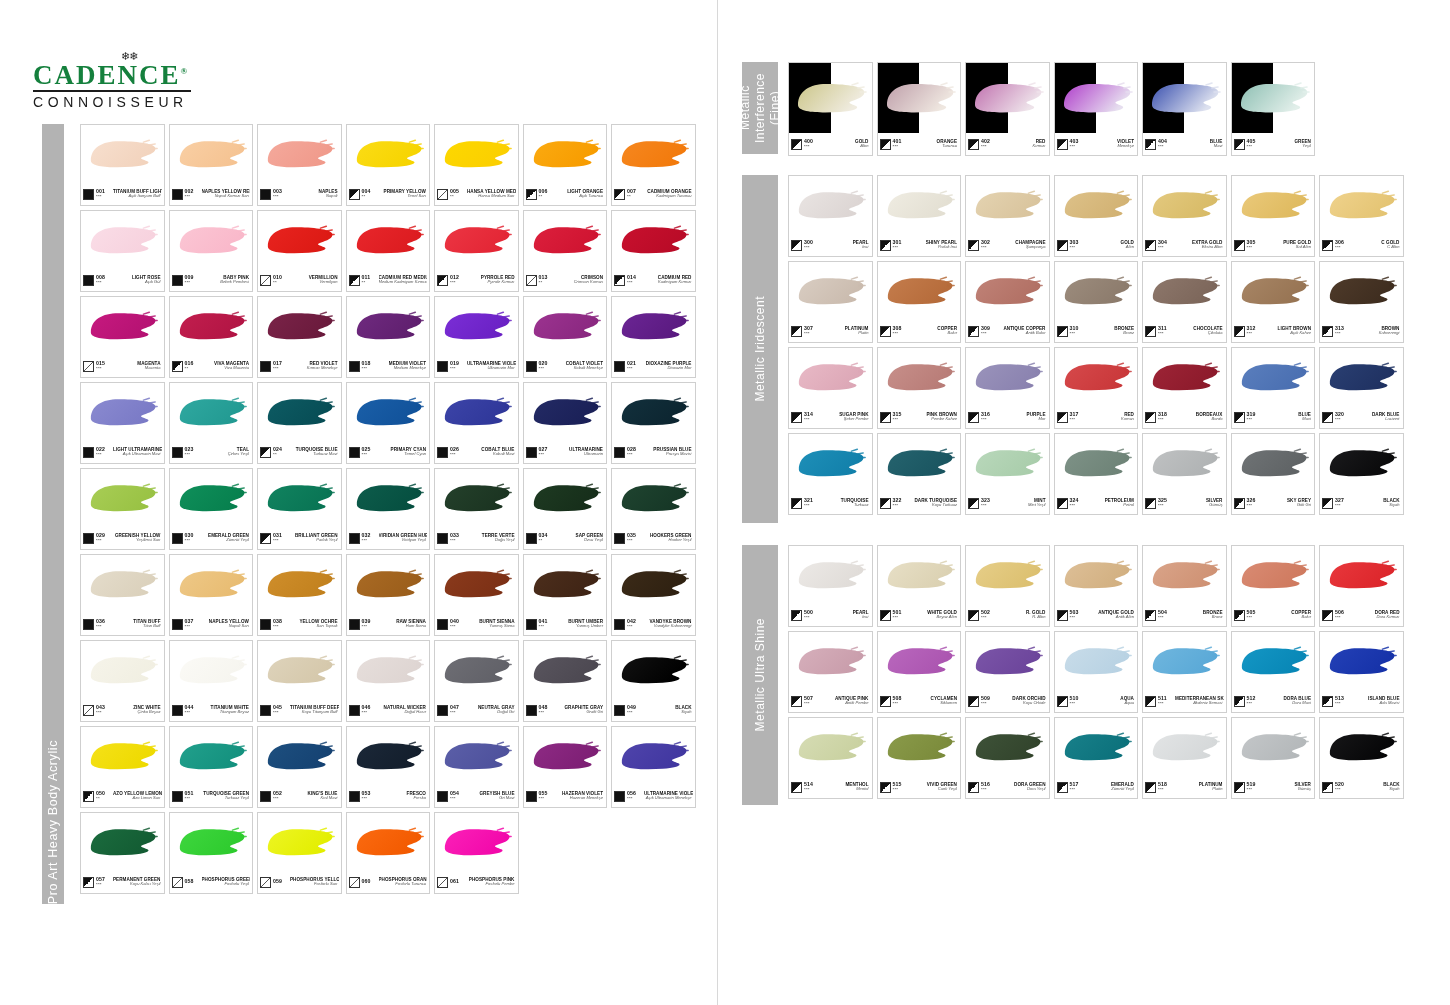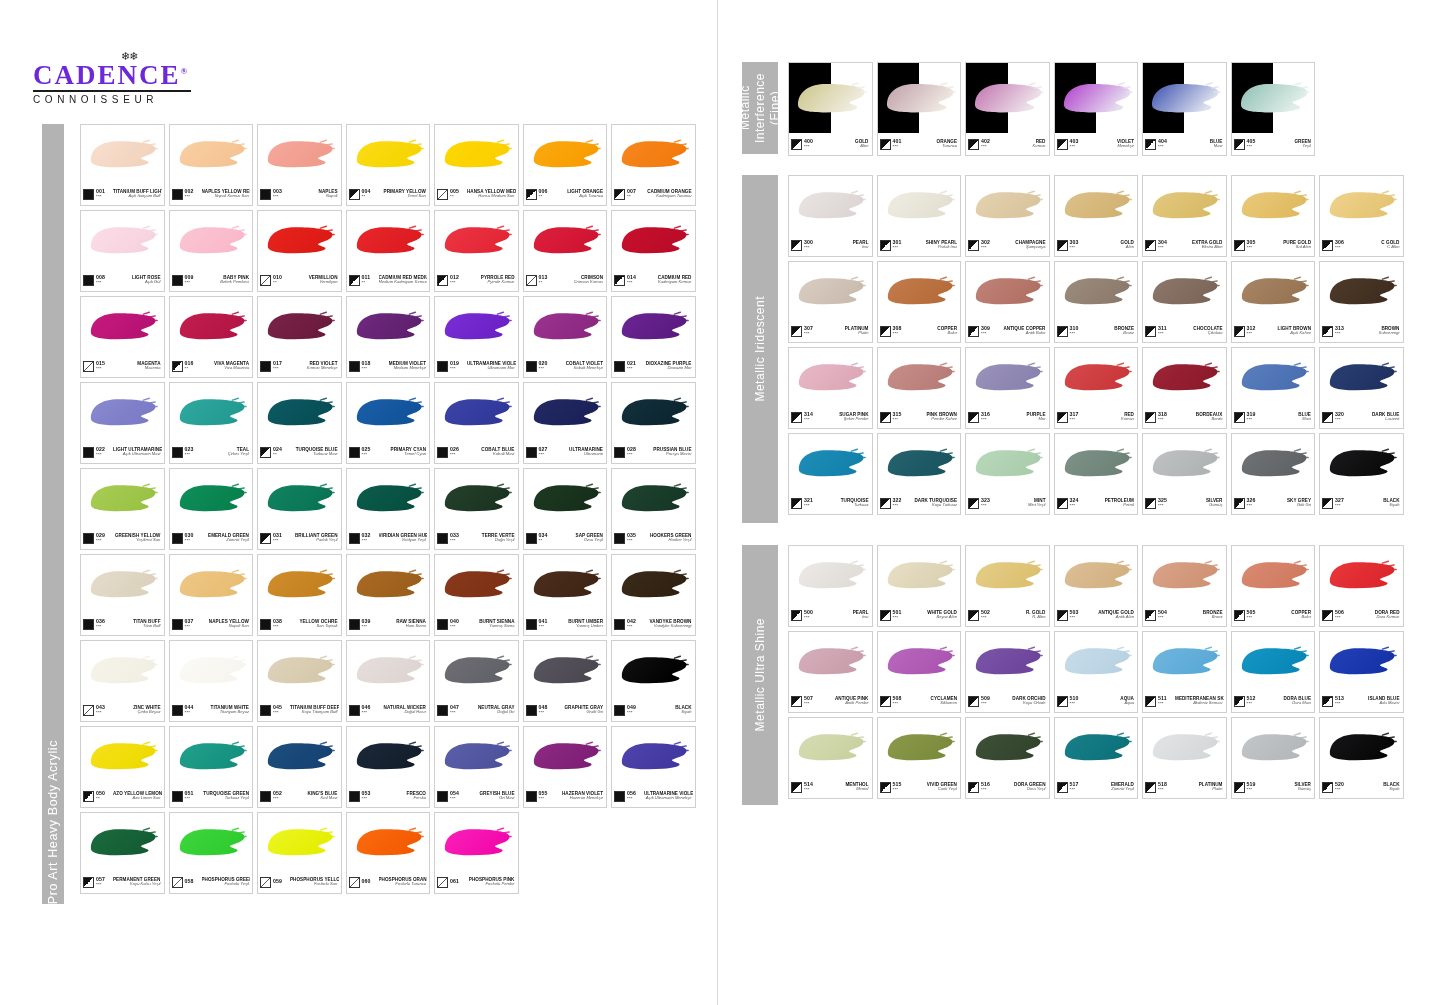--- a/index.html
+++ b/index.html
@@ -7,24 +7,24 @@
     width:1450px;height:1005px;background:#ffffff;
     font-family:"Liberation Sans", sans-serif;
     overflow:hidden;position:relative;
   }
   .page{position:absolute;inset:0;}
   .spine{position:absolute;left:717px;top:0;width:1px;height:1005px;background:#d8d8d8;}
 
   
   .left{position:absolute;left:0;top:0;width:717px;height:1005px;}
   .logo{position:absolute;left:33px;top:62px;width:200px;}
-  .logo-main{font-family:"Liberation Serif", serif;font-size:27px;font-weight:bold;letter-spacing:2.0px;color:#6d28d9;line-height:1;position:relative;}
+  .logo-main{font-family:"Liberation Serif", serif;font-size:27px;font-weight:bold;letter-spacing:2.0px;color:#15803d;line-height:1;position:relative;}
   .logo-reg{font-size:9px;vertical-align:super;letter-spacing:0;}
   .logo-rule{height:1.6px;background:#1b1b1b;margin:1px 0 2px 0;width:158px;}
-  .logo-sub{font-size:10px;letter-spacing:4.6px;color:#1b1b1b;font-family:"Liberation Sans",sans-serif;}
+  .logo-sub{font-size:14px;letter-spacing:4.6px;color:#1b1b1b;font-family:"Liberation Sans",sans-serif;}
   .logo-flower{position:absolute;left:88px;top:-12px;font-size:11px;color:#1b1b1b;letter-spacing:-1px;}
 
   .sidebar-left{
     position:absolute;left:42px;top:124px;width:22px;height:780px;
     background:#b3b3b3;color:#ffffff;
     display:flex;align-items:flex-end;justify-content:center;
   }
   .sidebar-left span{
     writing-mode:vertical-rl;transform:rotate(180deg);
     font-size:12.5px;letter-spacing:.6px;padding-bottom:8px;white-space:nowrap;

